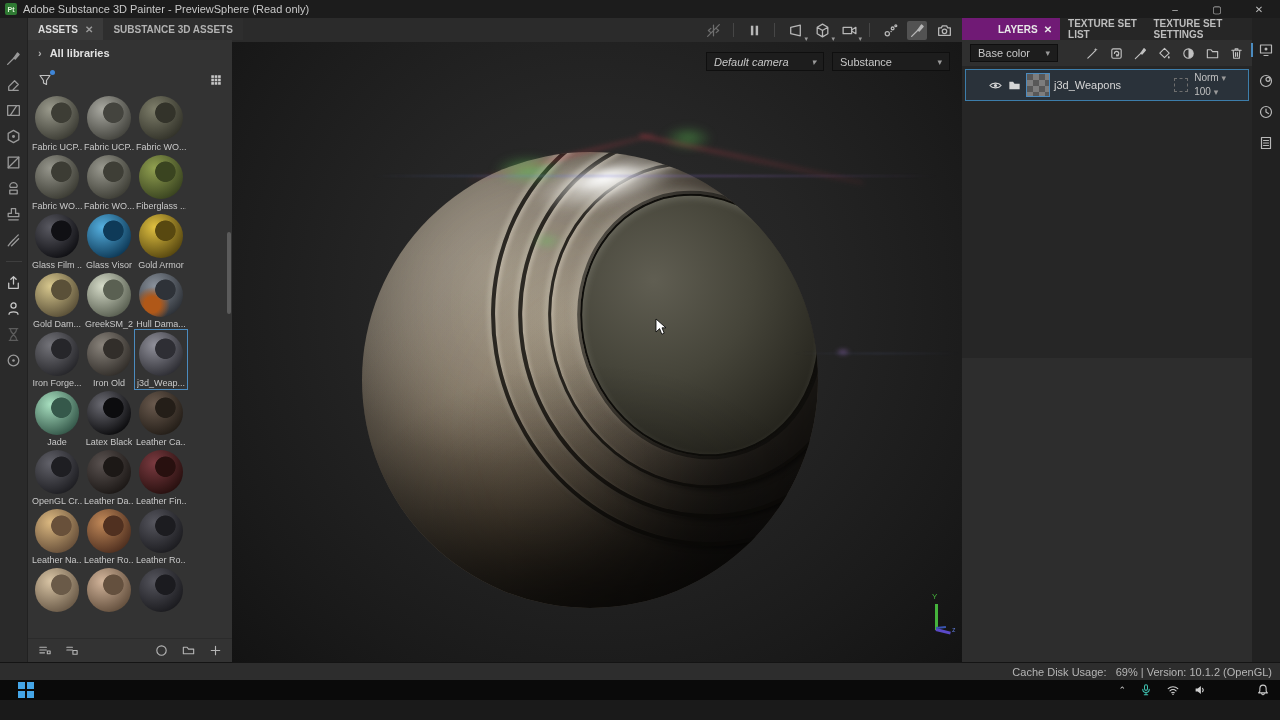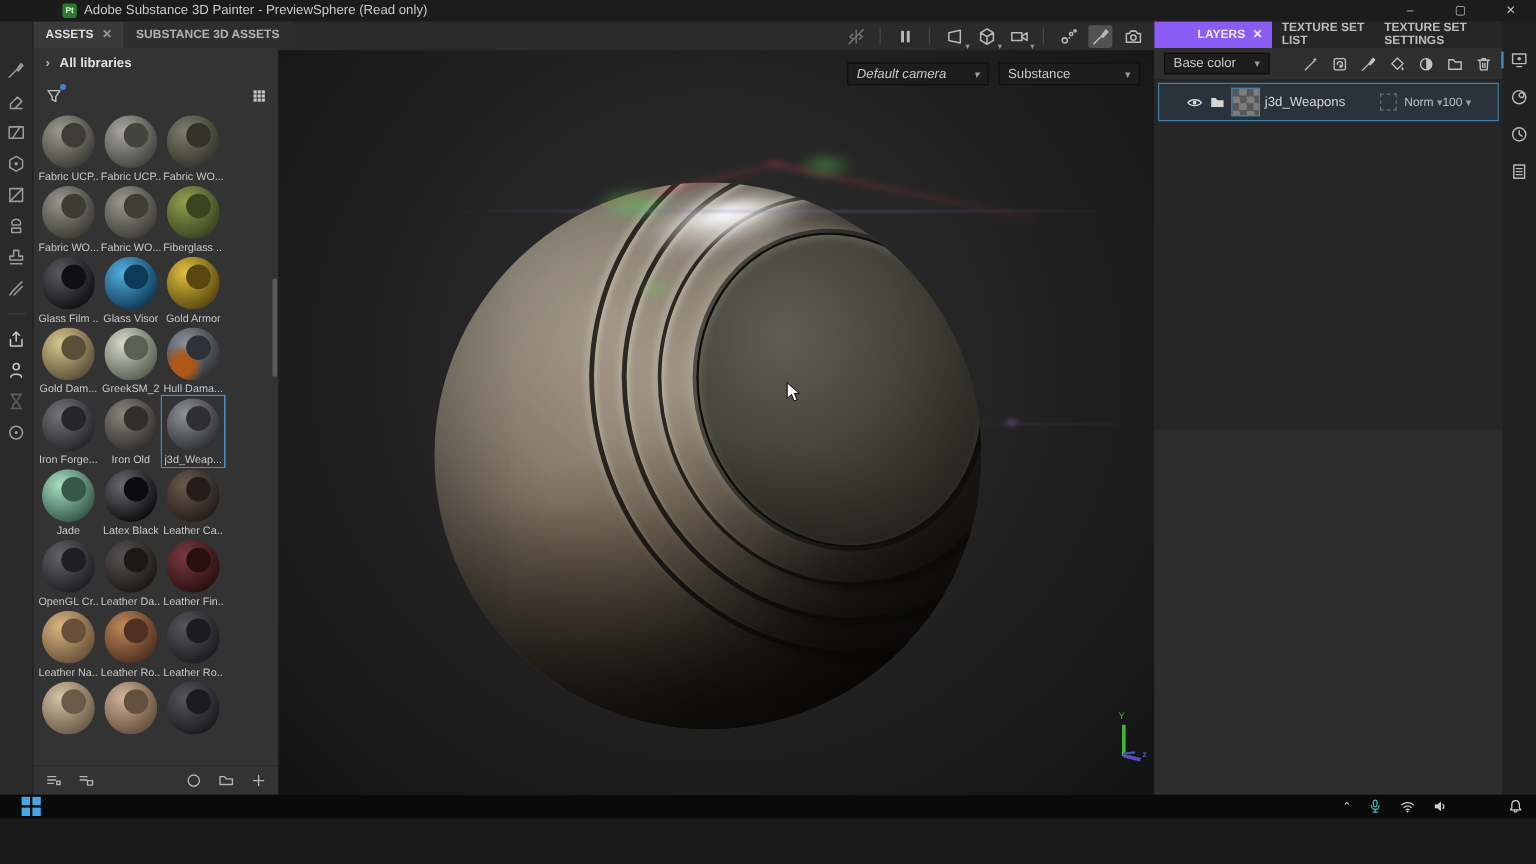--- a/index.html
+++ b/index.html
@@ -1,20 +1,20 @@
 <!DOCTYPE html>
 <html><head>
 <meta charset="utf-8">
 <style>
   * { margin:0; padding:0; box-sizing:border-box; }
   html,body { width:1280px; height:720px; background:#1a1a1a; font-family:"Liberation Sans", sans-serif; overflow:hidden; }
   .screen { position:relative; width:1280px; height:720px; }
 
   
-  .titlebar { height:18px; background:#1c1c1c; display:flex; align-items:center;margin-left:47px; }
+  .titlebar { height:18px; background:#1c1c1c; display:flex; align-items:center; }
   .app-logo { width:12px; height:12px; background:#2f7a33; color:#dff3d8; font-size:7px; font-weight:bold;
               display:flex; align-items:center; justify-content:center; margin:0 6px 0 5px; border-radius:2px; }
   .app-title { font-size:11px; color:#c9c9c9; }
   .win-controls { margin-left:auto; display:flex; height:18px; }
   .win-btn { width:42px; display:flex; align-items:center; justify-content:center; color:#bdbdbd; font-size:10px; }
 
   
   .menubar { height:20px; background:#272727; border-bottom:1px solid #1b1b1b; display:flex; align-items:center; padding-left:4px; }
   .menu-item { padding:0 10px; font-size:11px; color:#c6c6c6; }
 
@@ -122,34 +122,34 @@
   .gizmo-x { position:absolute; left:10px; top:36px; width:15px; height:2.5px; background:#5a49c8; transform:rotate(14deg); transform-origin:left center; }
   .gizmo-z { position:absolute; left:10px; top:35px; width:10px; height:2px; background:#3a55b0; transform:rotate(-6deg); transform-origin:left center; }
   .gizmo-ylabel { position:absolute; left:6px; top:0px; font-size:8px; color:#45b33c; }
   .gizmo-zlabel { position:absolute; left:26px; top:34px; font-size:7px; color:#5a75d0; }
   .cursor { position:absolute; left:423px; top:276px; width:12px; height:18px; z-index:9; }
 
   
   .layers-panel { position:absolute; left:962px; top:0; width:290px; height:644px; background:#2d2d2d; display:flex; flex-direction:column; }
   .lp-tabs { height:22px; display:flex; background:#262626; }
   .lp-tab { font-size:10px; font-weight:bold; color:#bdbdbd; padding:0 8px; display:flex; align-items:center; gap:6px; }
-  .lp-tab.active { background:#8b5cf6; color:#e8e8e8;padding-left:36px; }
+  .lp-tab.active { background:#701a75; color:#e8e8e8;padding-left:36px; }
   .channel-row { height:26px; background:#2f2f2f; display:flex; align-items:center; padding:0 8px; gap:24px; }
   .channel-select { position:static; width:88px; height:18px; }
   .channel-icons { margin-left:auto; display:flex; align-items:center; gap:9px; }
   .ch-icon { width:15px; height:15px; color:#c2c2c2; }
   .layers-list { height:292px; background:#262626; padding:3px; }
   .layer-row { height:32px; border:1px solid #3d7eab; background:#2a323a; display:flex; align-items:center; gap:4px; padding:0 22px; }
   .eye-icon, .lfolder-icon { width:15px; height:15px; color:#d6d6d6; }
   .layer-thumb { width:24px; height:24px; border:1px solid #4b8bbf;
     background:conic-gradient(#7d7d7d 25%, #585858 0 50%, #7d7d7d 0 75%, #585858 0) 0 0/12px 12px; }
   .layer-name { font-size:11px; color:#d6d6d6; }
   .layer-right { margin-left:auto; display:flex; align-items:center; gap:6px; }
   .mask-box { width:14px; height:14px; border:1px dashed #6e6e6e; }
-  .blend-col { display:flex; flex-direction:row; font-size:10px; color:#c0c0c0; line-height:13px; }
+  .blend-col { display:flex; flex-direction:column; font-size:10px; color:#c0c0c0; line-height:13px; }
   .props-header { height:20px; background:#333333; border-top:1px solid #3c3c3c; display:flex; align-items:center; padding:0 9px;
     font-size:10px; font-weight:bold; color:#d2d2d2; }
   .props-icons { margin-left:auto; display:flex; gap:12px; color:#b0b0b0; }
   .props-icon { width:12px; height:12px; }
   .props-body { height:270px; background:#2a2a2a; padding:10px; font-size:11px; color:#7c7c7c; }
 
   
   .dock { position:absolute; left:1252px; top:0; width:28px; height:644px; background:#212121; display:flex; flex-direction:column; align-items:center; padding-top:24px; gap:15px; }
   .dock-icon { position:relative; width:16px; height:16px; color:#b8b8b8; }
   .dock-icon.active::before { content:''; position:absolute; left:-7px; top:1px; width:2px; height:14px; background:#4b8bbf; }
@@ -642,20 +642,23 @@
         </span>
         <span class="dock-icon">
           <svg class="ic" viewBox="0 0 16 16">
             <rect x="3.5" y="2.5" width="9" height="11"></rect>
             <path d="M5.5 5.5 h5 M5.5 8 h5 M5.5 10.5 h5"></path>
           </svg>
         </span>
       </div>
   </div>
 
+  <div class="statusbar">
+    <span>Cache Disk Usage:   69% | Version: 10.1.2 (OpenGL)</span>
+  </div>
 
   <div class="taskbar">
     <div class="start-btn">
         <span></span>
         <span></span>
         <span></span>
         <span></span>
       </div>
     <div class="tray">
       <span class="tray-chev">⌃</span>

